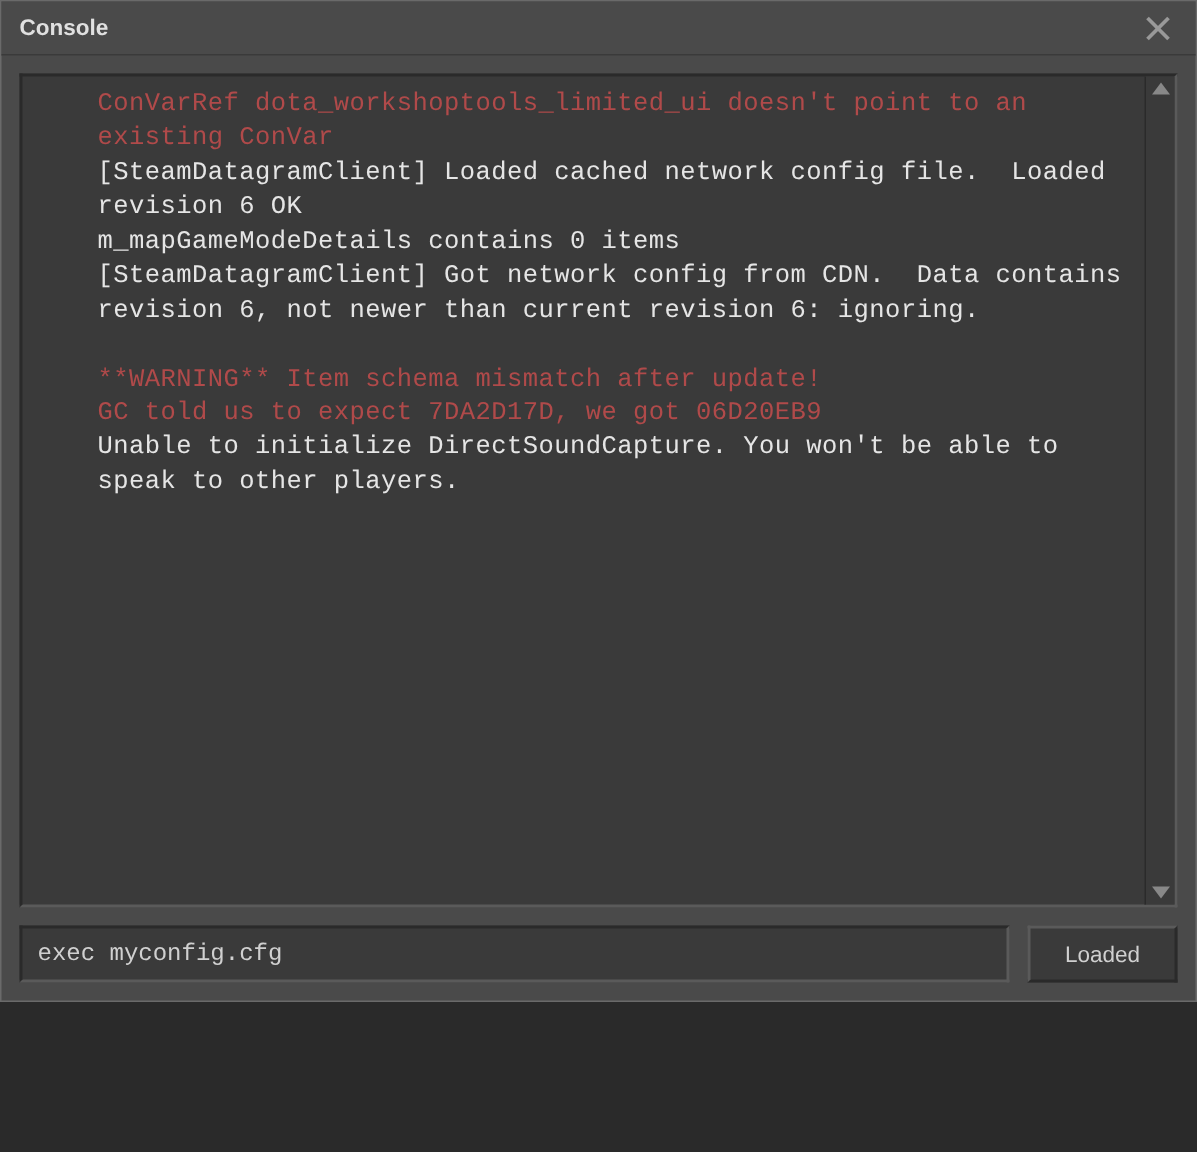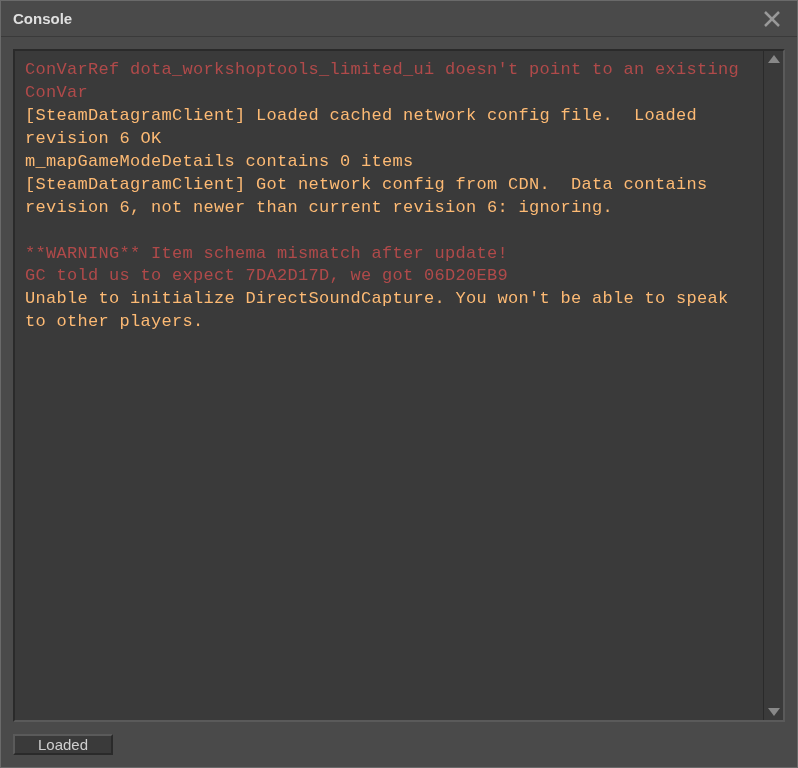--- a/index.html
+++ b/index.html
@@ -9,21 +9,21 @@
     }
     body {
       background: #2a2a2a;
       font-family: "Courier New", monospace;
       width: 798px;
       height: 768px;
       overflow: hidden;
     }
     .console-window {
       width: 798px;
-      height: 768px;
+      height: 668px;
       background: #4a4a4a;
       border: 1px solid #6a6a6a;
       display: flex;
       flex-direction: column;
     }
     .titlebar {
       height: 36px;
       background: #4a4a4a;
       display: flex;
       align-items: center;
@@ -58,38 +58,39 @@
       gap: 12px;
     }
     .output-frame {
       flex: 1;
       background: #3a3a3a;
       border: 2px solid #2a2a2a;
       border-right-color: #5a5a5a;
       border-bottom-color: #5a5a5a;
       display: flex;
       position: relative;
+      padding-left: 40px;
     }
     .output-content {
       flex: 1;
       padding: 8px 10px;
       font-family: "Courier New", monospace;
       font-size: 17px;
       line-height: 1.35;
       color: #bdbdbd;
       white-space: pre-wrap;
       word-break: break-word;
       overflow: hidden;
       letter-spacing: 0.3px;
     }
     .line-red {
       color: #b04a4a;
     }
     .line-normal {
-      color: #fdba74;
+      color: #e5e5e5;
     }
     .scrollbar {
       width: 20px;
       background: #3a3a3a;
       border-left: 1px solid #2a2a2a;
       display: flex;
       flex-direction: column;
       justify-content: space-between;
       align-items: center;
       padding: 4px 0;
@@ -158,16 +159,17 @@
   <div class="body-area">
     <div class="output-frame">
       <div class="output-content" id="output-content"><div class="line-red">ConVarRef dota_workshoptools_limited_ui doesn't point to an existing ConVar</div><div class="line-normal">[SteamDatagramClient] Loaded cached network config file.  Loaded revision 6 OK</div><div class="line-normal">m_mapGameModeDetails contains 0 items</div><div class="line-normal">[SteamDatagramClient] Got network config from CDN.  Data contains revision 6, not newer than current revision 6: ignoring.</div><div class="line-normal">&nbsp;</div><div class="line-red">**WARNING** Item schema mismatch after update!</div><div class="line-red">GC told us to expect 7DA2D17D, we got 06D20EB9</div><div class="line-normal">Unable to initialize DirectSoundCapture. You won't be able to speak to other players.</div></div>
       <div class="scrollbar">
         <div class="scroll-arrow up"></div>
         <div class="scroll-arrow down"></div>
       </div>
     </div>
 
     <div class="input-row">
+      <input type="text" class="command-input" value="exec myconfig.cfg" style="">
       <button class="submit-btn">Loaded</button>
     </div>
   </div>
 </div>
 
 </body></html>

